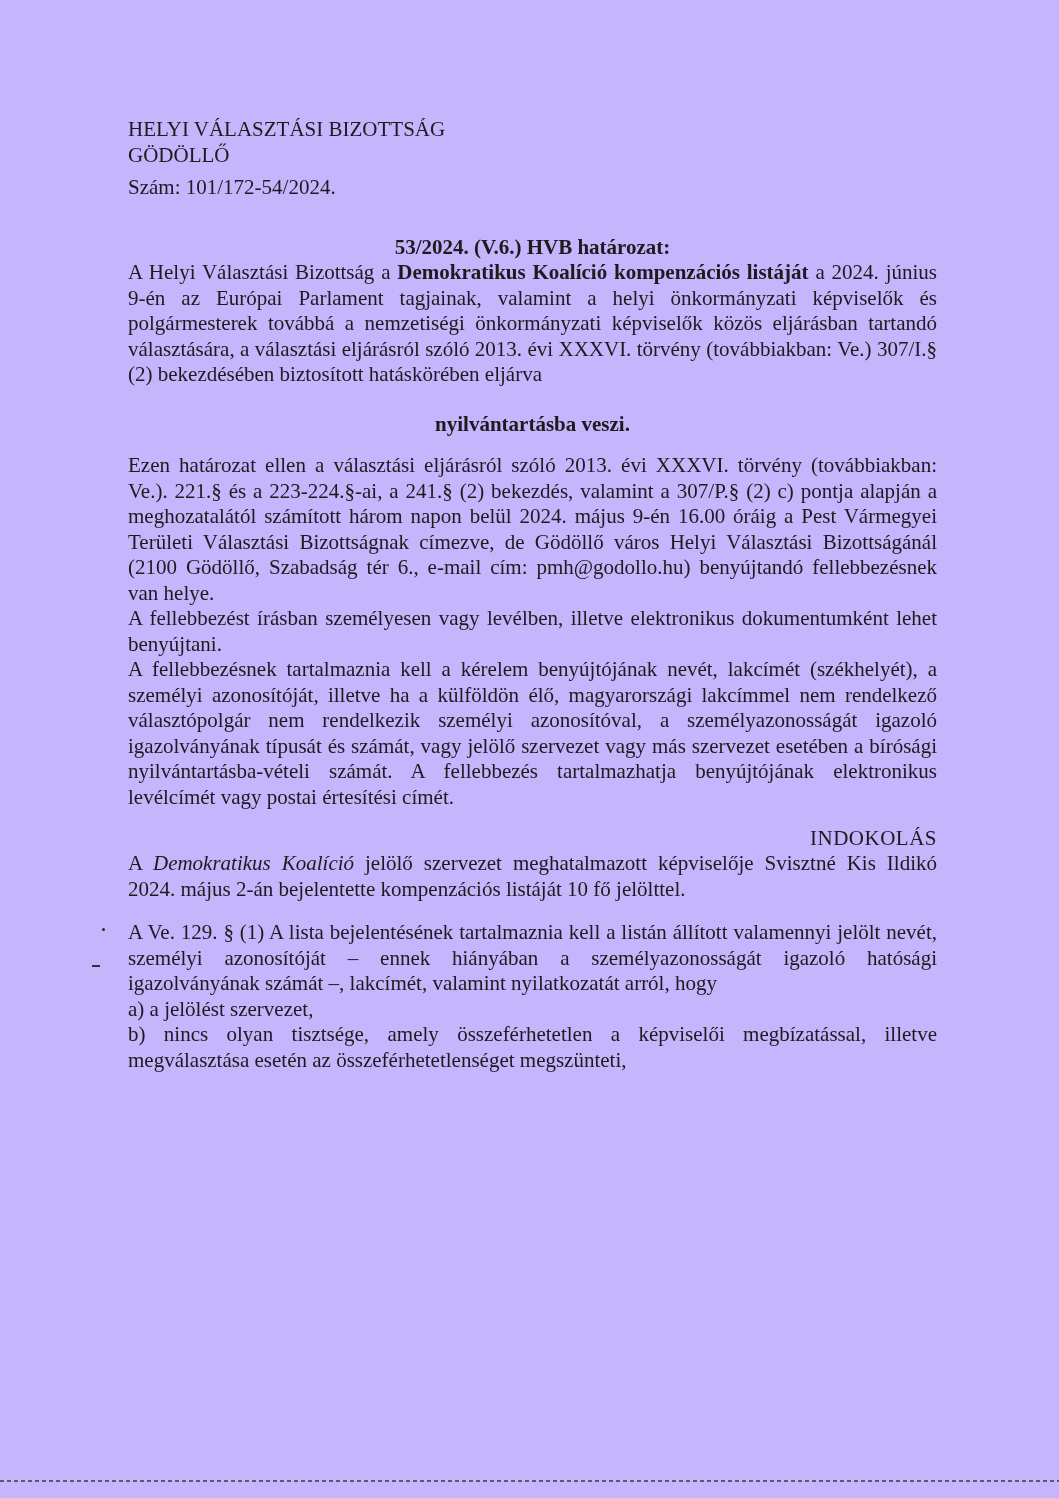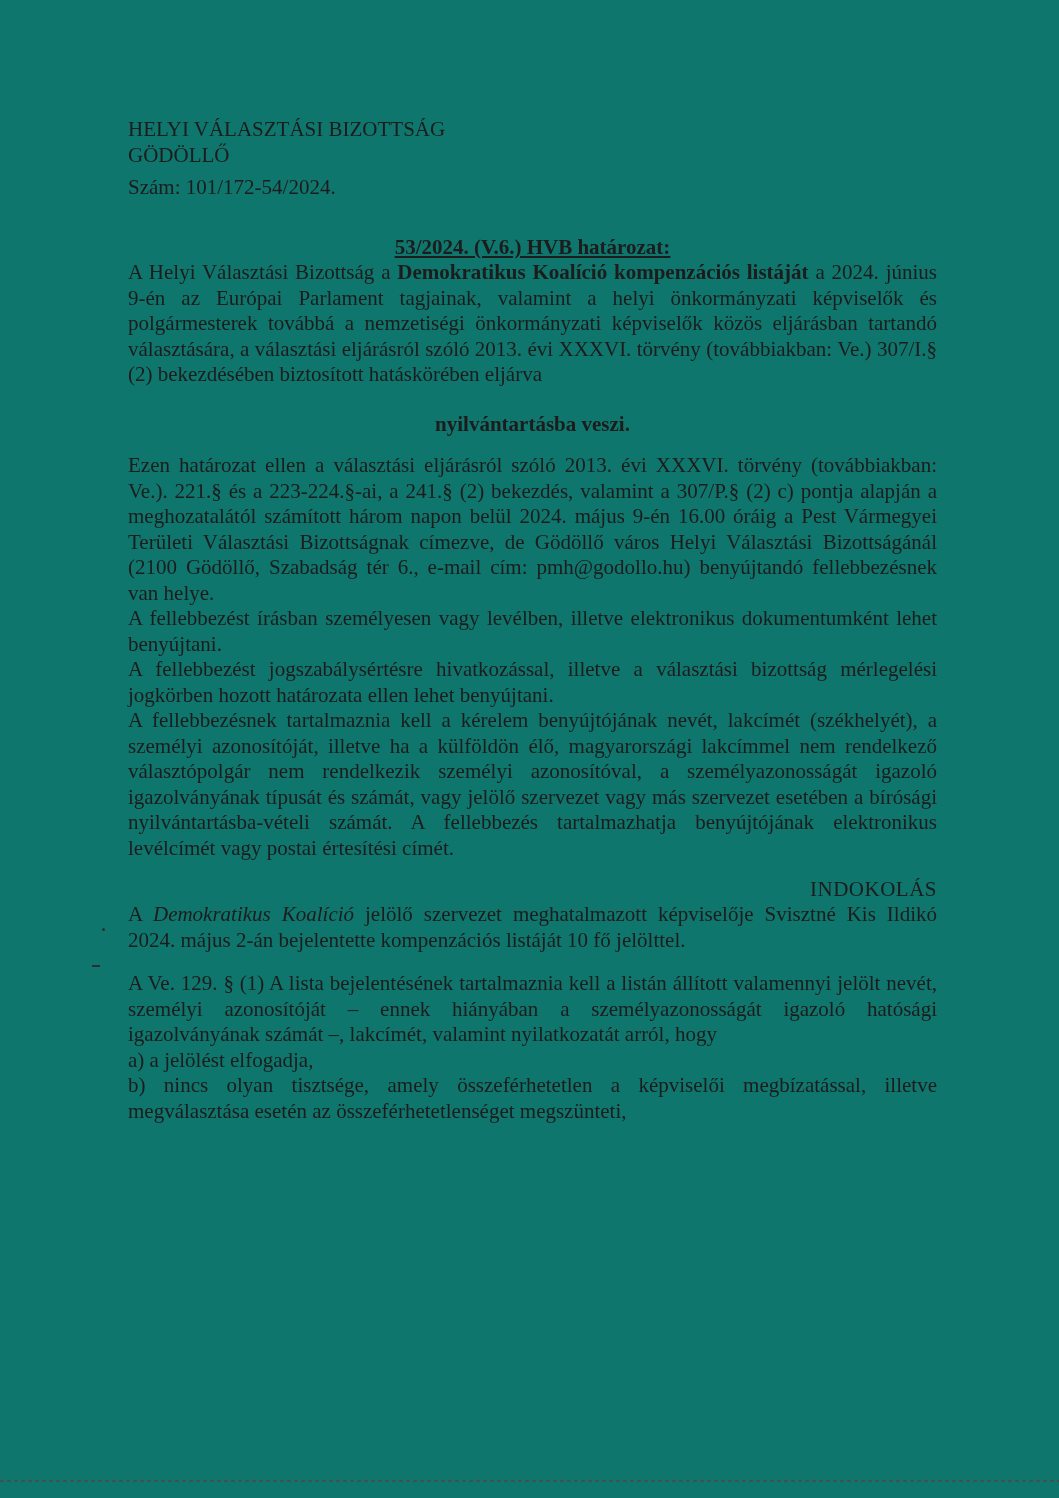--- a/index.html
+++ b/index.html
@@ -1,21 +1,21 @@
 <!DOCTYPE html>
 <html><head>
 <meta charset="utf-8">
 <style>
   html, body { margin: 0; padding: 0; background: #e8e8e8; }
   .page {
     position: relative;
     width: 1059px;
     height: 1498px;
     margin: 0 auto;
-    background: #0f766e;
+    background: #c4b5fd;
     color: #1c1c1c;
     font-family: "Liberation Serif", "DejaVu Serif", serif;
     font-size: 21px;
     line-height: 25.5px;
     box-sizing: border-box;
     padding: 116px 122px 0 128px;
     overflow: hidden;
   }
   .doc-header .line { line-height: 26px; }
   .doc-number { margin-top: 6px; }
@@ -28,21 +28,20 @@
     text-indent: 9px;
     line-height: 30px;
   }
   .subtitle { margin-top: 34px; text-align: center; }
   .subtitle div { line-height: 26px; }
   .decision-heading {
     margin: 18px 0 0 0;
     text-align: center;
     font-size: 21px;
     font-weight: bold;
-    text-decoration: underline;
     line-height: 26px;
   }
   p.body-text { margin: 0; text-align: justify; }
   .decision-paragraph { margin-top: 22px; }
   .verdict {
     margin: 24px 0 16px 0;
     text-align: center;
     font-weight: bold;
   }
   .appeal { margin-top: 10px; }
@@ -90,31 +89,30 @@
 
   <h2 class="decision-heading">53/2024. (V.6.) HVB határozat:</h2>
 
   <p class="body-text decision-paragraph"><span>A Helyi Választási Bizottság a </span><span class="bold">Demokratikus Koalíció kompenzációs listáját</span><span> a 2024. június 9-én az Európai Parlament tagjainak, valamint a helyi önkormányzati képviselők és polgármesterek továbbá a nemzetiségi önkormányzati képviselők közös eljárásban tartandó választására, a választási eljárásról szóló 2013. évi XXXVI. törvény (továbbiakban: Ve.) 307/I.§ (2) bekezdésében biztosított hatáskörében eljárva</span></p>
 
   <p class="verdict">nyilvántartásba veszi.</p>
 
   <section class="appeal">
     <p>Ezen határozat ellen a választási eljárásról szóló 2013. évi XXXVI. törvény (továbbiakban: Ve.). 221.§ és a 223-224.§-ai, a 241.§ (2) bekezdés, valamint a 307/P.§ (2) c) pontja alapján a meghozatalától számított három napon belül 2024. május 9-én 16.00 óráig a Pest Vármegyei Területi Választási Bizottságnak címezve, de Gödöllő város Helyi Választási Bizottságánál (2100 Gödöllő, Szabadság tér 6., e-mail cím: pmh@godollo.hu) benyújtandó fellebbezésnek van helye.</p>
     <p>A fellebbezést írásban személyesen vagy levélben, illetve elektronikus dokumentumként lehet benyújtani.</p>
-    <p>A fellebbezést jogszabálysértésre hivatkozással, illetve a választási bizottság mérlegelési jogkörben hozott határozata ellen lehet benyújtani.</p>
     <p>A fellebbezésnek tartalmaznia kell a kérelem benyújtójának nevét, lakcímét (székhelyét), a személyi azonosítóját, illetve ha a külföldön élő, magyarországi lakcímmel nem rendelkező választópolgár nem rendelkezik személyi azonosítóval, a személyazonosságát igazoló igazolványának típusát és számát, vagy jelölő szervezet vagy más szervezet esetében a bírósági nyilvántartásba-vételi számát. A fellebbezés tartalmazhatja benyújtójának elektronikus levélcímét vagy postai értesítési címét.</p>
   </section>
 
   <h2 class="justification-heading">INDOKOLÁS</h2>
 
   <p class="body-text justification-paragraph"><span>A </span><em>Demokratikus Koalíció</em><span> jelölő szervezet meghatalmazott képviselője Svisztné Kis Ildikó 2024. május 2-án bejelentette kompenzációs listáját 10 fő jelölttel.</span></p>
 
   <section class="law">
     <p>A Ve. 129. § (1) A lista bejelentésének tartalmaznia kell a listán állított valamennyi jelölt nevét, személyi azonosítóját – ennek hiányában a személyazonosságát igazoló hatósági igazolványának számát –, lakcímét, valamint nyilatkozatát arról, hogy</p>
-    <p>a) a jelölést elfogadja,</p>
+    <p>a) a jelölést szervezet,</p>
     <p>b) nincs olyan tisztsége, amely összeférhetetlen a képviselői megbízatással, illetve megválasztása esetén az összeférhetetlenséget megszünteti,</p>
   </section>
 
   <div class="speck speck-1"></div>
   <div class="speck speck-2"></div>
   <div class="perforation"></div>
 
 </div>
 
 </body></html>

